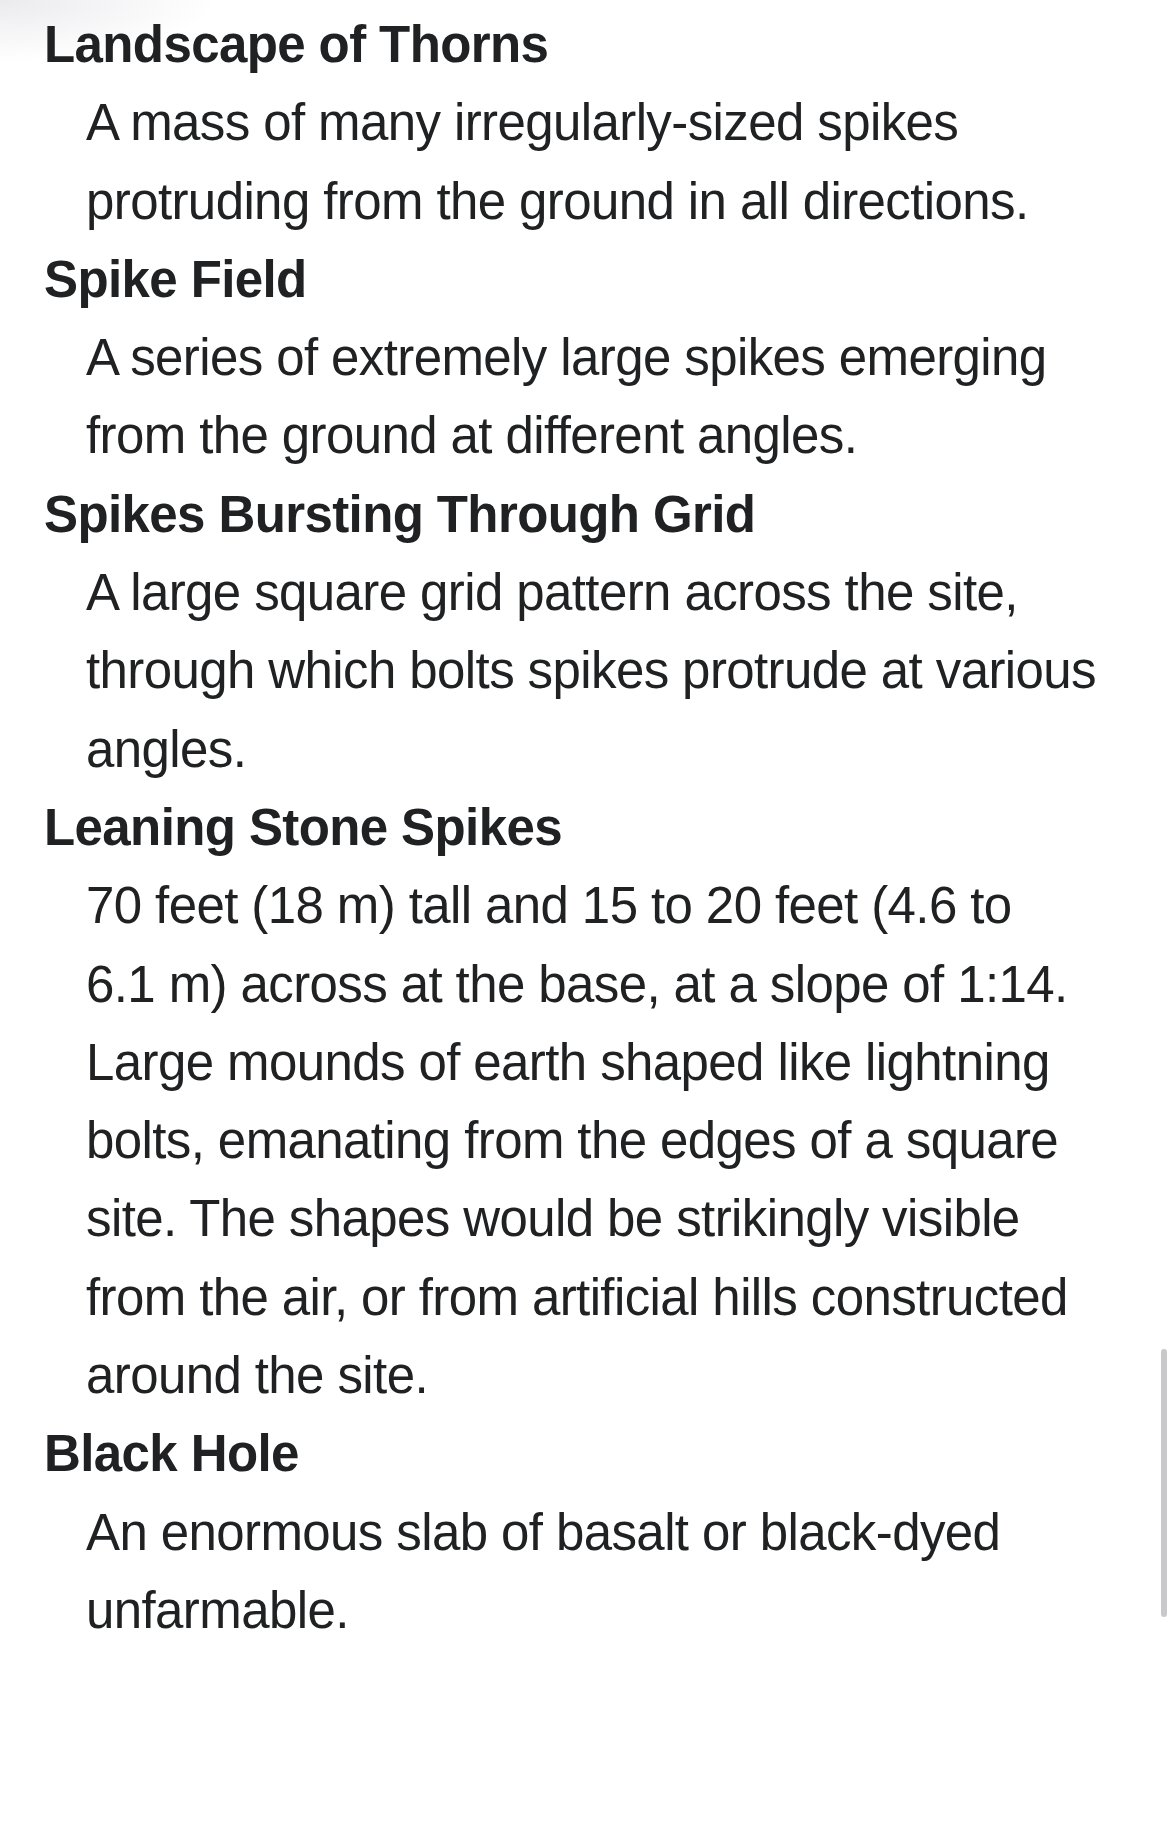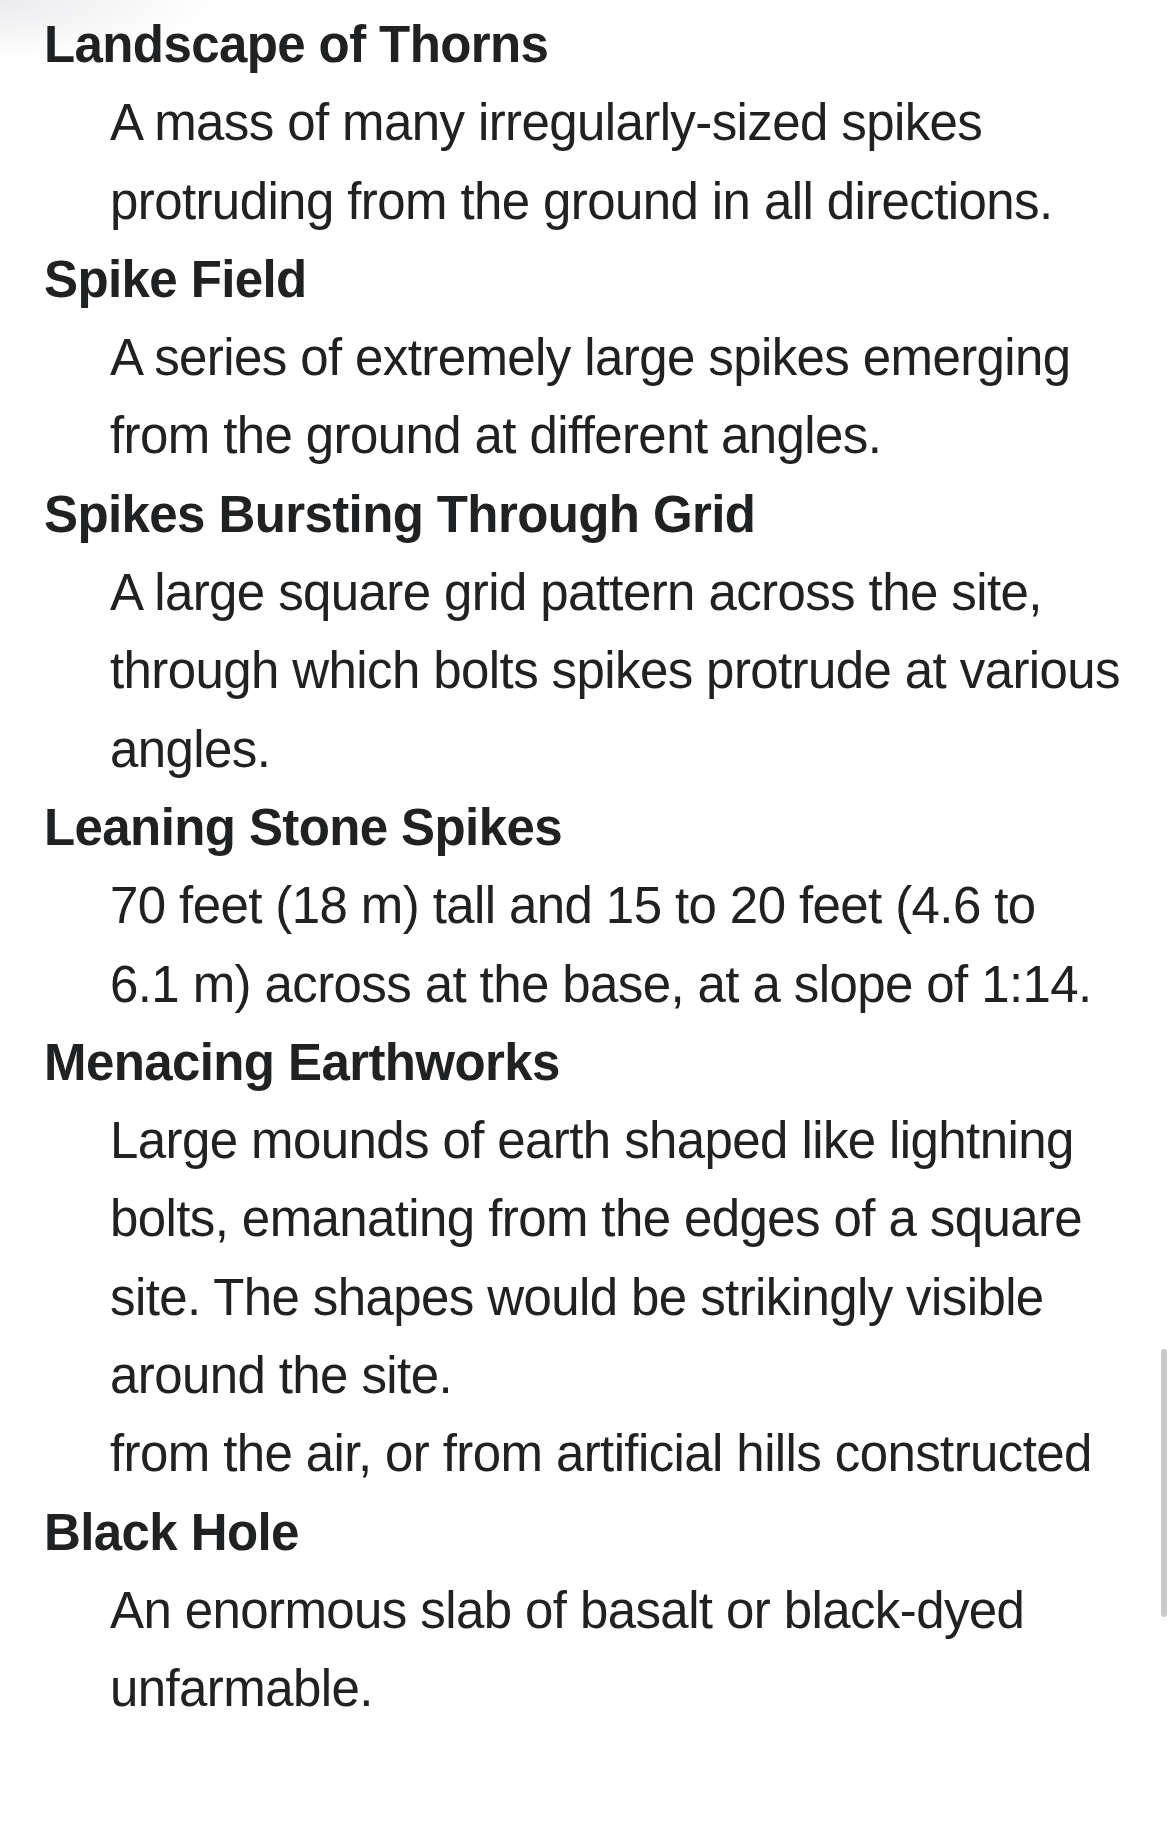--- a/index.html
+++ b/index.html
@@ -34,21 +34,21 @@
     line-height: 78.3px;
   }
   .term {
     font-weight: 700;
     padding-left: 44px;
     white-space: nowrap;
     height: 78.3px;
   }
   .def-line {
     font-weight: 400;
-    padding-left: 110px;
+    padding-left: 86px;
     white-space: nowrap;
     height: 78.3px;
   }
   .scrollbar-thumb {
     position: absolute;
     left: 1161px;
     top: 1349px;
     width: 6px;
     height: 268px;
     border-radius: 3px;
@@ -67,24 +67,23 @@
     <div class="term">Spike Field</div>
     <div class="def-line">A series of extremely large spikes emerging</div>
     <div class="def-line">from the ground at different angles.</div>
     <div class="term">Spikes Bursting Through Grid</div>
     <div class="def-line">A large square grid pattern across the site,</div>
     <div class="def-line">through which bolts spikes protrude at various</div>
     <div class="def-line">angles.</div>
     <div class="term">Leaning Stone Spikes</div>
     <div class="def-line">70 feet (18 m) tall and 15 to 20 feet (4.6 to</div>
     <div class="def-line">6.1 m) across at the base, at a slope of 1:14.</div>
-    <div class="term">Menacing Earthworks</div>
     <div class="def-line">Large mounds of earth shaped like lightning</div>
     <div class="def-line">bolts, emanating from the edges of a square</div>
     <div class="def-line">site. The shapes would be strikingly visible</div>
+    <div class="def-line">from the air, or from artificial hills constructed</div>
     <div class="def-line">around the site.</div>
-    <div class="def-line">from the air, or from artificial hills constructed</div>
     <div class="term">Black Hole</div>
     <div class="def-line">An enormous slab of basalt or black-dyed</div>
     <div class="def-line">unfarmable.</div>
   </div>
 
 <div class="scrollbar-thumb"></div>
 
 </body></html>

